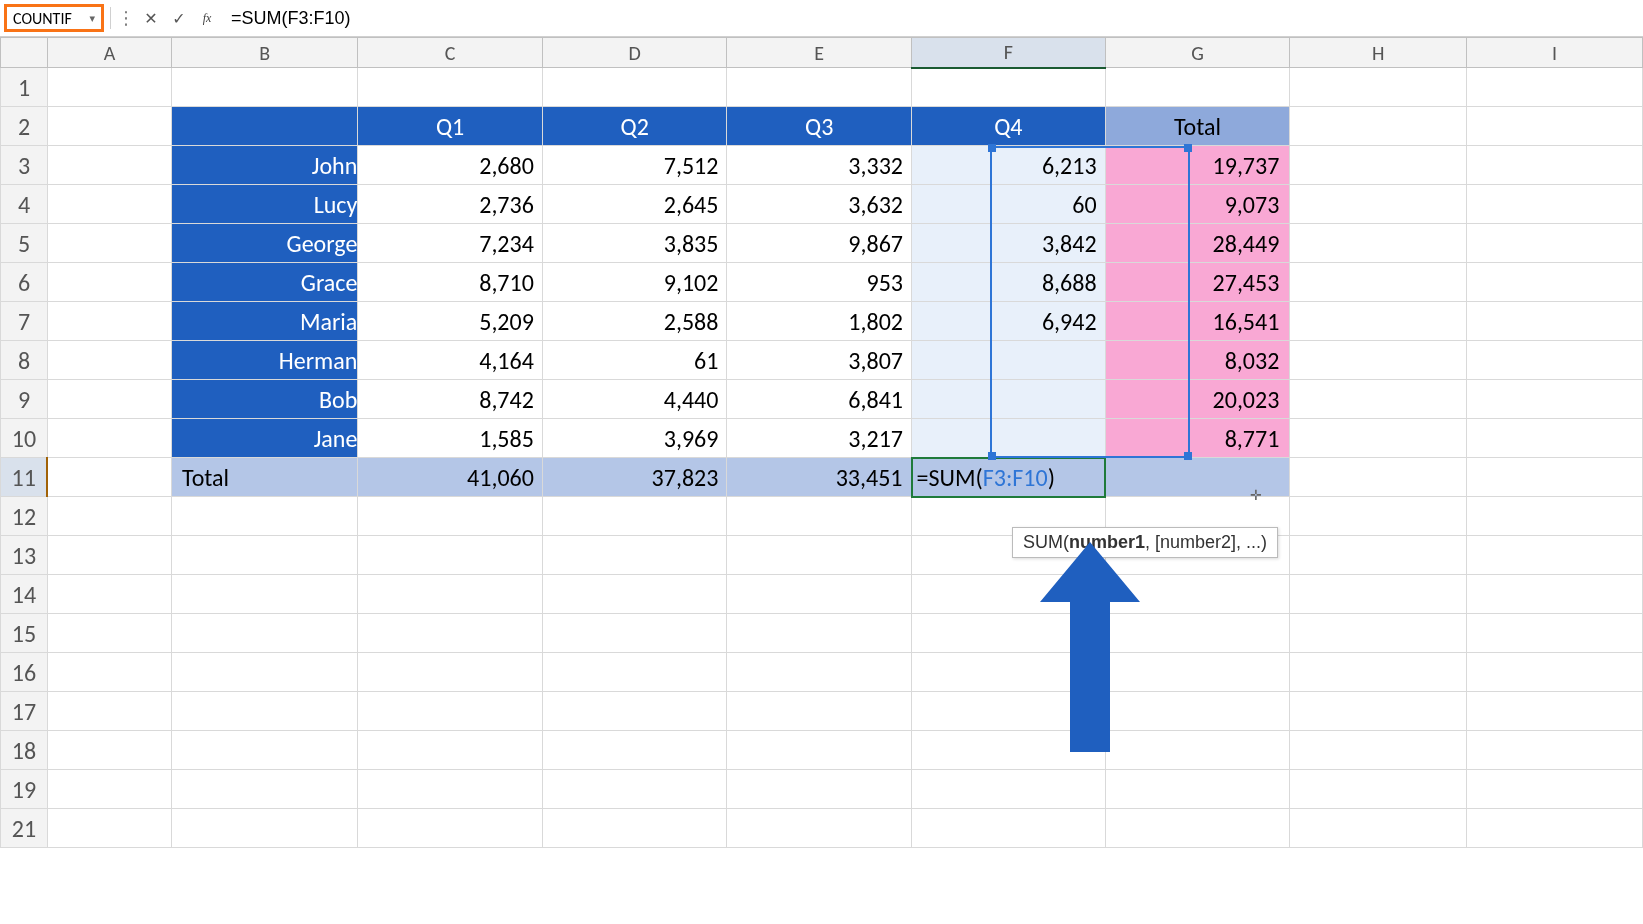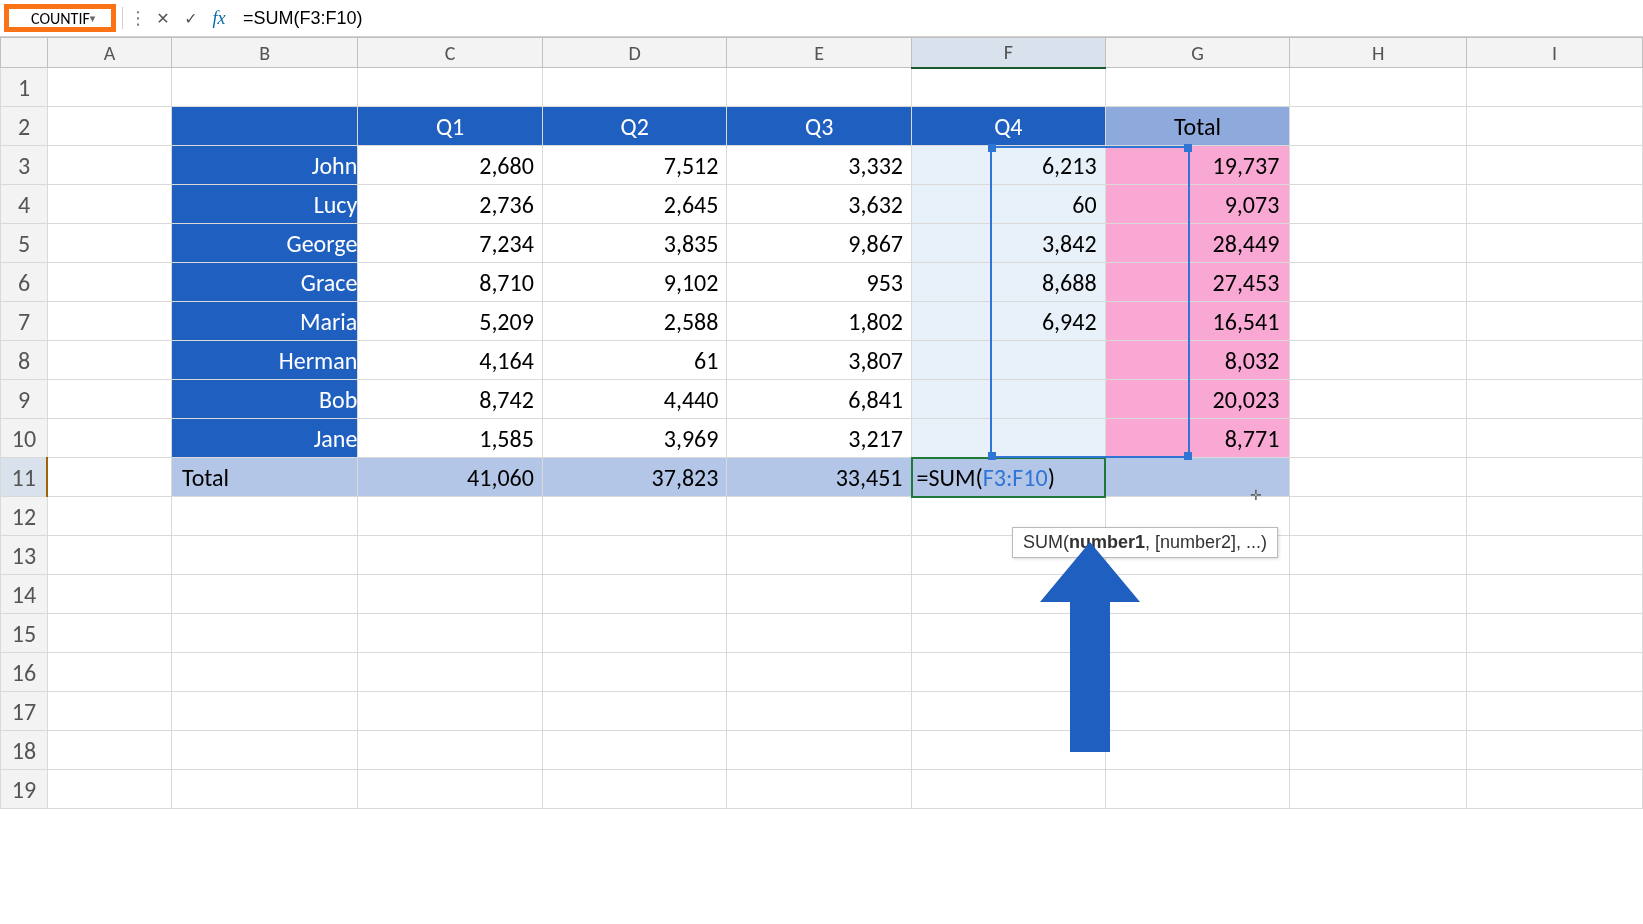--- a/index.html
+++ b/index.html
@@ -5,28 +5,28 @@
 * { box-sizing: border-box; margin: 0; padding: 0; }
 html, body { width: 1643px; height: 924px; font-family: Calibri, Arial, sans-serif; background: #fff; overflow: hidden; }
 
 
 .formula-bar {
   display: flex; align-items: center; height: 37px;
   border-bottom: 1px solid #d0d0d0; background: #fff;
   padding: 0 4px; gap: 4px;
 }
 .name-box {
-  width: 112px; height: 28px; border: 5px solid #f97316;
-  display: flex; align-items: center; padding: 0 22px;
+  width: 100px; height: 28px; border: 3px solid #f97316;
+  display: flex; align-items: center; padding: 0 6px;
   font-size: 16px; background: #fff; position: relative;
 }
 .name-box .dd { margin-left: auto; font-size: 11px; color: #666; }
 .fb-sep { width: 1px; height: 22px; background: #d0d0d0; margin: 0 2px; }
 .fb-btn { width: 24px; height: 24px; display: flex; align-items: center; justify-content: center; cursor: pointer; font-size: 16px; color: #555; }
-.fb-fx { font-style: italic; font-family: 'Times New Roman', serif; font-size: 18px; color: #0369a1; }
+.fb-fx { font-style: italic; font-family: 'Times New Roman', serif; font-size: 12px; color: #404040; }
 .formula-input { flex: 1; height: 28px; border: none; outline: none; font-size: 18px; padding: 0 8px; }
 
 
 .grid-wrap { position: relative; }
 table.grid { border-collapse: collapse; table-layout: fixed; }
 table.grid th, table.grid td {
   border: 1px solid #d9d9d9; font-size: 24px; font-weight: 400;
   height: 39px; overflow: hidden; white-space: nowrap;
 }
 
@@ -373,20 +373,32 @@
           <td class="empty"></td>
           <td class="empty"></td>
           <td class="empty"></td>
           <td class="empty"></td>
           <td class="empty"></td>
           <td class="empty"></td>
           <td class="empty"></td>
           <td class="empty"></td>
           <td class="empty"></td>
         </tr>
+  <tr>
+          <th class="rowhdr">21</th>
+          <td class="empty"></td>
+          <td class="empty"></td>
+          <td class="empty"></td>
+          <td class="empty"></td>
+          <td class="empty"></td>
+          <td class="empty"></td>
+          <td class="empty"></td>
+          <td class="empty"></td>
+          <td class="empty"></td>
+        </tr>
 </tbody>
     </table>
 
 <div class="range-hl" style="left:990px; top:109px; width:200px; height:312px;">
   <div class="sq" style="left:-4px; top:-4px;"></div>
   <div class="sq" style="right:-4px; top:-4px;"></div>
   <div class="sq" style="left:-4px; bottom:-4px;"></div>
   <div class="sq" style="right:-4px; bottom:-4px;"></div>
 </div>
 

